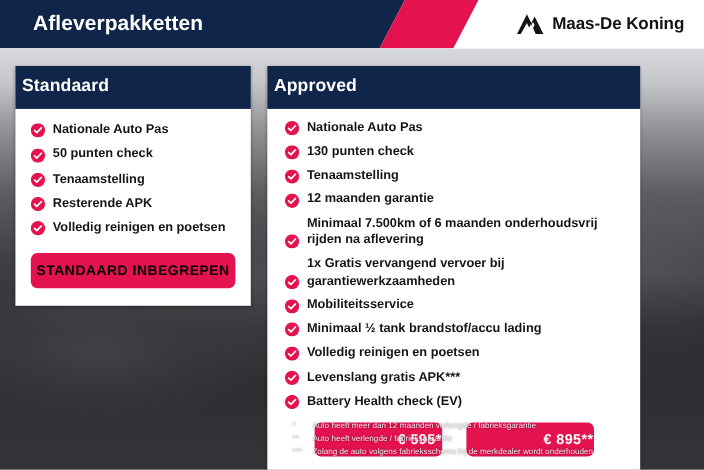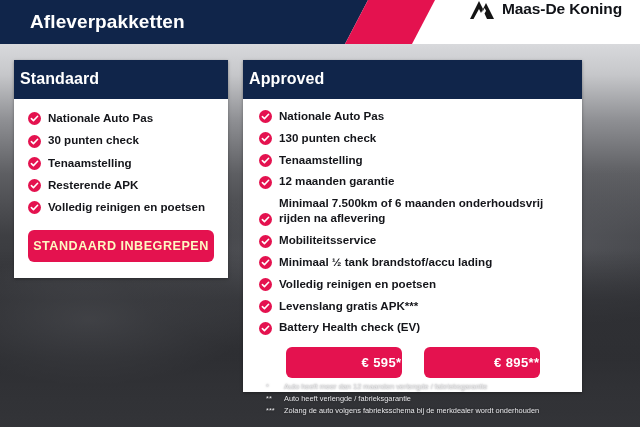--- a/index.html
+++ b/index.html
@@ -80,21 +80,21 @@
     font-size: 19px;
     font-weight: bold;
     letter-spacing: 0.1px;
     white-space: nowrap;
   }
   .brand {
     position: absolute;
     right: 18px; top: 0;
     height: 44px;
     display: flex;
-    align-items: flex-start;
+    align-items: center;
     gap: 7px;
   }
   .brand-mark { width: 26px; height: 20px; display: block; }
   .brand-name {
     color: #111318;
     font-size: 15.5px;
     font-weight: bold;
     letter-spacing: -0.1px;
     white-space: nowrap;
   }
@@ -143,21 +143,21 @@
     width: 13px; height: 13px;
     margin-top: 1px;
     display: block;
   }
   .feat-text { display: block; }
 
   .btn-standaard {
     display: block;
     margin: 16px 0 2px;
     background: #e4124f;
-    color: #fef9c3;
+    color: #000000;
     text-align: center;
     font-size: 12.6px;
     font-weight: bold;
     letter-spacing: 0.5px;
     padding: 9px 4px 9px;
     border-radius: 6px;
     border: none;
     width: 100%;
     font-family: "Liberation Sans", sans-serif;
   }
@@ -236,21 +236,21 @@
               <circle cx="10" cy="10" r="10" fill="#e4124f"></circle>
               <path d="M5.2 10.2 L8.4 13.3 L14.8 6.6" stroke="#ffffff" stroke-width="2.4" fill="none" stroke-linecap="round" stroke-linejoin="round"></path>
             </svg>
           <span class="feat-text">Nationale Auto Pas</span>
         </li>
         <li>
           <svg class="check" viewBox="0 0 20 20">
               <circle cx="10" cy="10" r="10" fill="#e4124f"></circle>
               <path d="M5.2 10.2 L8.4 13.3 L14.8 6.6" stroke="#ffffff" stroke-width="2.4" fill="none" stroke-linecap="round" stroke-linejoin="round"></path>
             </svg>
-          <span class="feat-text">30 punten check</span>
+          <span class="feat-text">50 punten check</span>
         </li>
         <li>
           <svg class="check" viewBox="0 0 20 20">
               <circle cx="10" cy="10" r="10" fill="#e4124f"></circle>
               <path d="M5.2 10.2 L8.4 13.3 L14.8 6.6" stroke="#ffffff" stroke-width="2.4" fill="none" stroke-linecap="round" stroke-linejoin="round"></path>
             </svg>
           <span class="feat-text">Tenaamstelling</span>
         </li>
         <li>
           <svg class="check" viewBox="0 0 20 20">
@@ -302,20 +302,27 @@
               <path d="M5.2 10.2 L8.4 13.3 L14.8 6.6" stroke="#ffffff" stroke-width="2.4" fill="none" stroke-linecap="round" stroke-linejoin="round"></path>
             </svg>
           <span class="feat-text">12 maanden garantie</span>
         </li>
         <li>
           <svg class="check" viewBox="0 0 20 20">
               <circle cx="10" cy="10" r="10" fill="#e4124f"></circle>
               <path d="M5.2 10.2 L8.4 13.3 L14.8 6.6" stroke="#ffffff" stroke-width="2.4" fill="none" stroke-linecap="round" stroke-linejoin="round"></path>
             </svg>
           <span class="feat-text">Minimaal 7.500km of 6 maanden onderhoudsvrij rijden na aflevering</span>
+        </li>
+        <li>
+          <svg class="check" viewBox="0 0 20 20">
+              <circle cx="10" cy="10" r="10" fill="#e4124f"></circle>
+              <path d="M5.2 10.2 L8.4 13.3 L14.8 6.6" stroke="#ffffff" stroke-width="2.4" fill="none" stroke-linecap="round" stroke-linejoin="round"></path>
+            </svg>
+          <span class="feat-text">1x Gratis vervangend vervoer bij garantiewerkzaamheden</span>
         </li>
         <li>
           <svg class="check" viewBox="0 0 20 20">
               <circle cx="10" cy="10" r="10" fill="#e4124f"></circle>
               <path d="M5.2 10.2 L8.4 13.3 L14.8 6.6" stroke="#ffffff" stroke-width="2.4" fill="none" stroke-linecap="round" stroke-linejoin="round"></path>
             </svg>
           <span class="feat-text">Mobiliteitsservice</span>
         </li>
         <li>
           <svg class="check" viewBox="0 0 20 20">

